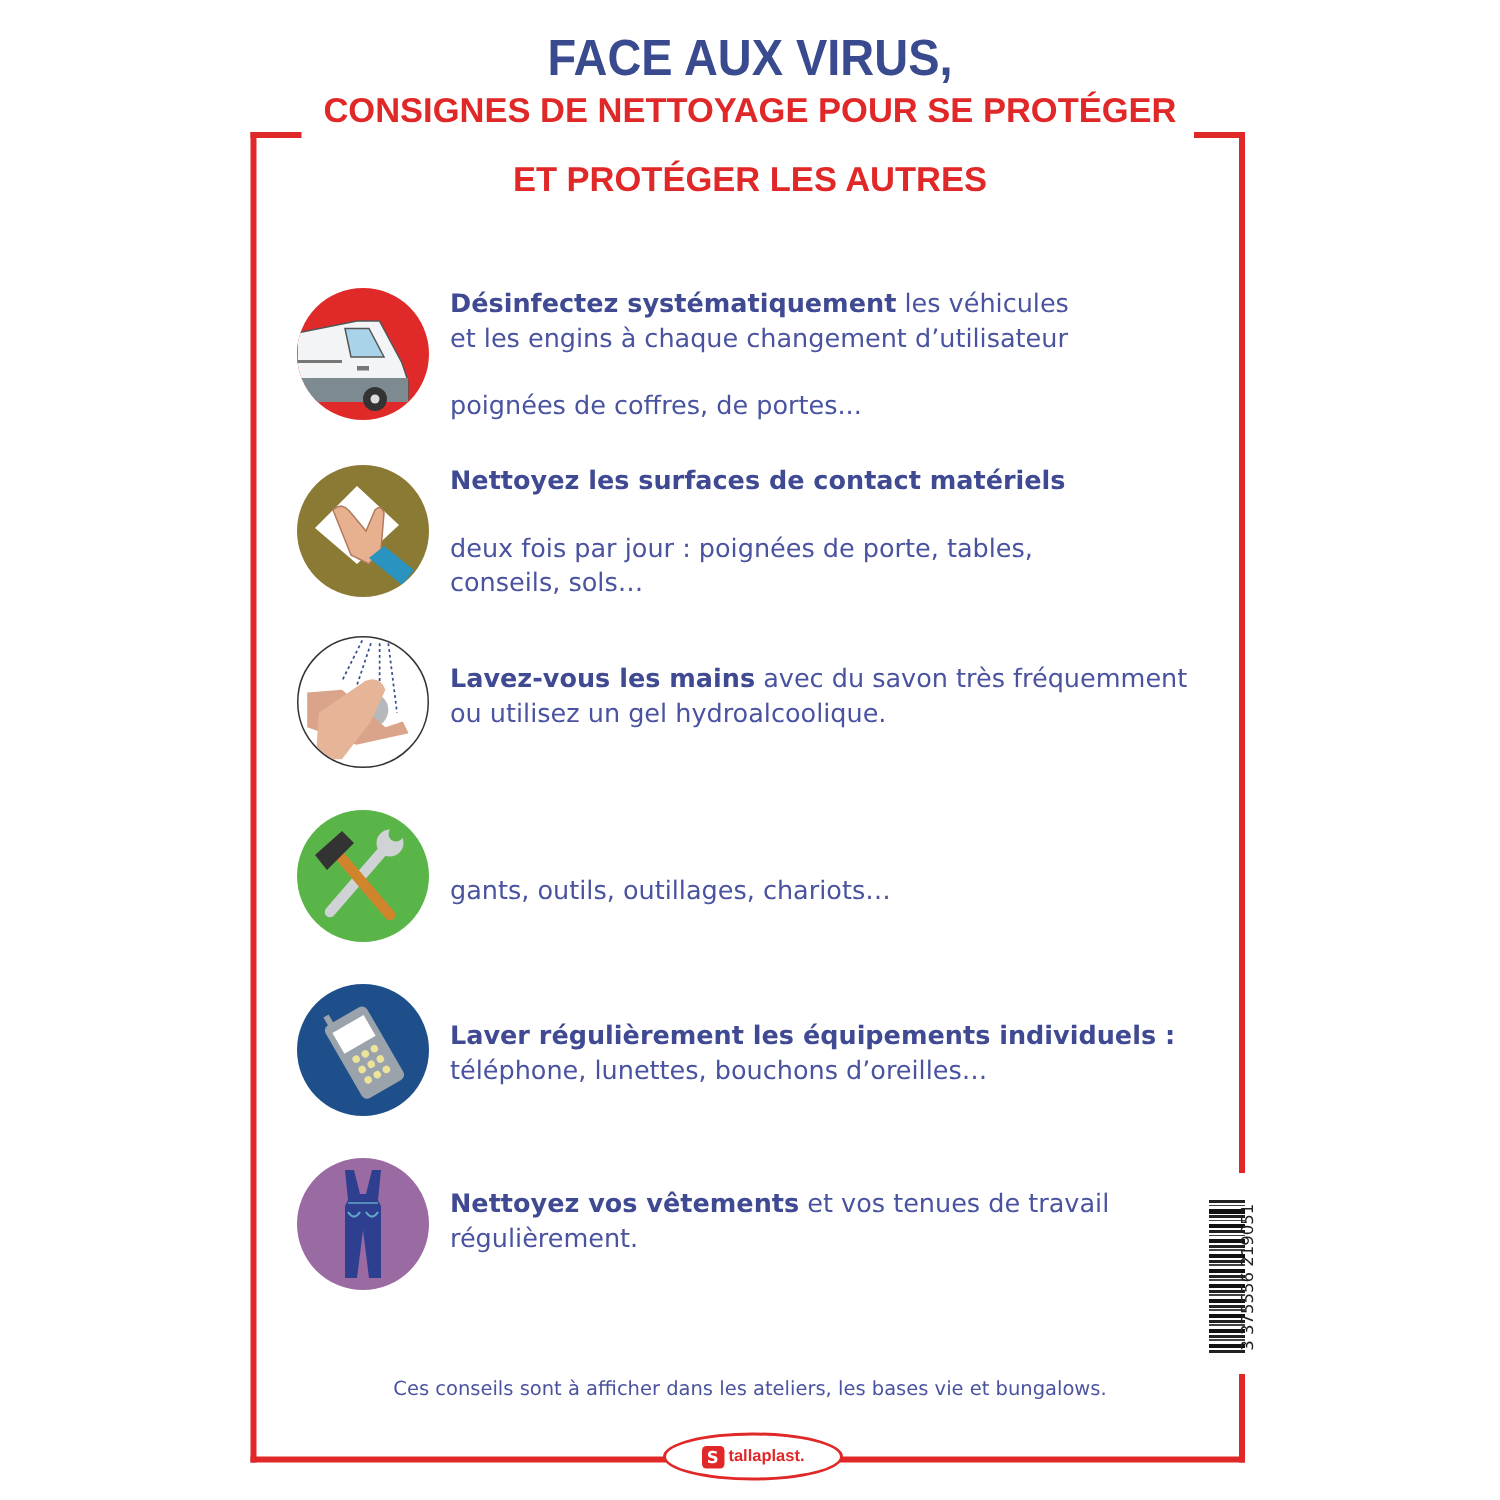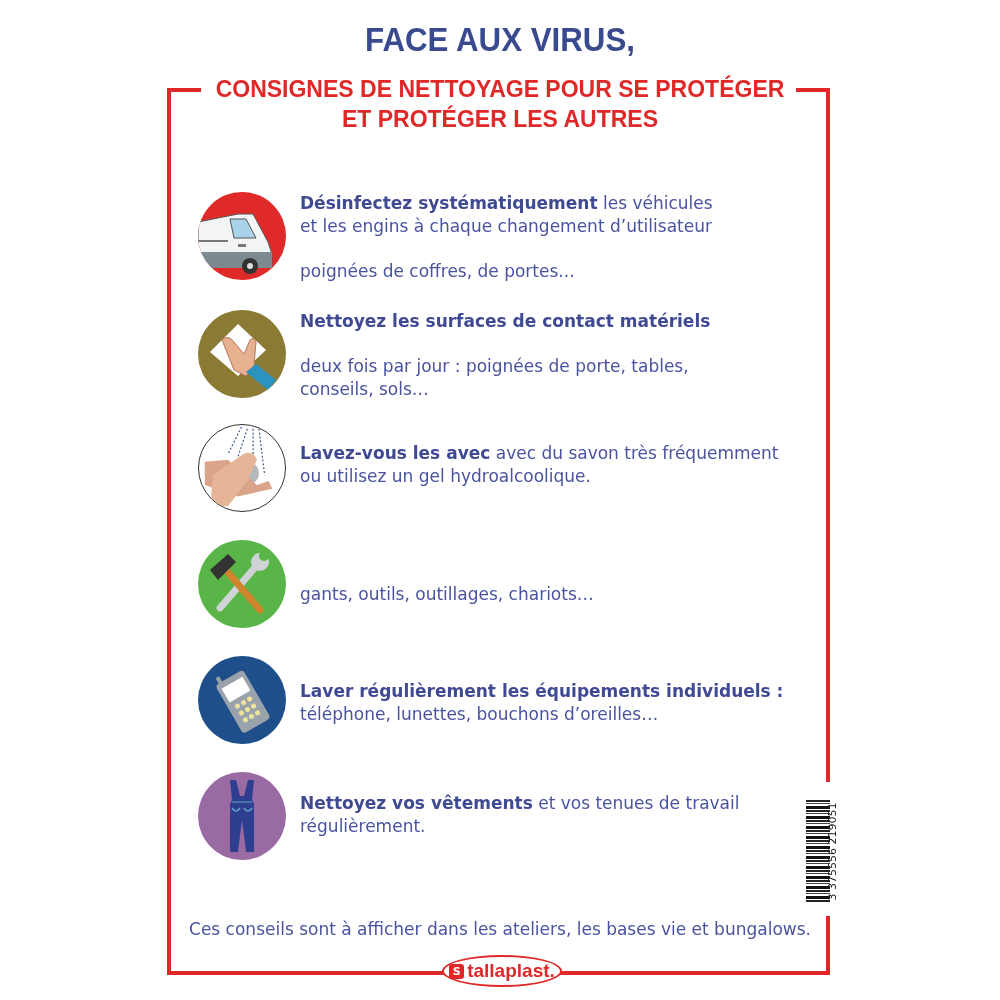--- a/index.html
+++ b/index.html
@@ -1,28 +1,28 @@
 <!DOCTYPE html>
 <html><head>
 <meta charset="utf-8">
 <style>
   html, body { margin:0; padding:0; }
   body { width:1000px; height:1000px; background:#ffffff; position:relative; overflow:hidden; font-family:"DejaVu Sans", sans-serif; }
   .title { position:absolute; top:20px; left:0; width:1000px; text-align:center; font-family:"Liberation Sans", sans-serif; font-weight:bold; font-size:34px; color:#3a4a8f; letter-spacing:0px; transform:scaleX(0.92); }
   .subtitle { position:absolute; left:0; width:1000px; text-align:center; font-family:"Liberation Sans", sans-serif; font-weight:bold; font-size:23px; color:#e02828; }
-  .sub1 { top:76px;text-align:center; }
+  .sub1 { top:60px;text-align:center; }
   .sub2 { top:106px; }
   .line { position:absolute; background:#e02828; }
   .item { position:absolute; left:198px; width:620px; }
   .icon { position:absolute; left:0; width:88px; height:88px; border-radius:50%; overflow:hidden; }
   .text { position:absolute; left:102px; top:0; font-size:17px; line-height:22.5px; color:#4a53a0; white-space:nowrap; }
   .text b { color:#3f4a93; font-weight:bold; }
-  .footer-note { position:absolute; top:919px; left:0; width:1000px; text-align:center; font-size:17px; color:#4a53a0; }
+  .footer-note { position:absolute; top:919px; left:0; width:1000px; text-align:center; font-size:13px; color:#4a53a0; }
   .logo { position:absolute; left:442px; top:955px; width:116px; height:28px; border-radius:50%; background:#fff; border:2px solid #e02828; display:flex; align-items:center; justify-content:center; }
-  .logo-text { font-family:"Liberation Sans", sans-serif; font-weight:bold; font-size:19px; color:#e02828; }
+  .logo-text { font-family:"Liberation Sans", sans-serif; font-weight:bold; font-size:11px; color:#e02828; }
   .logo-s { display:inline-block; width:15px; height:15px; background:#e02828; border-radius:3px; color:#fff; font-size:11px; line-height:15px; text-align:center; margin-right:3px; font-weight:bold; }
   .barcode { position:absolute; left:806px; top:800px; width:24px; height:102px; background:repeating-linear-gradient(180deg,#222 0 2px,#fff 2px 3px,#444 3px 4px,#fff 4px 6px,#111 6px 9px,#fff 9px 10px); }
   .barcode-num { position:absolute; left:822px; top:845px; font-size:11px; color:#222; transform:rotate(-90deg); transform-origin:center; white-space:nowrap; width:110px; text-align:center; margin-left:-45px; }
 </style>
 </head>
 <body>
 
 <div class="title">FACE AUX VIRUS,</div>
 <div class="subtitle sub1">CONSIGNES DE NETTOYAGE POUR SE PROTÉGER</div>
 <div class="subtitle sub2">ET PROTÉGER LES AUTRES</div>
@@ -77,21 +77,21 @@
       <line x1="44" y1="2" x2="30" y2="30" stroke="#34508c" stroke-width="1.2" stroke-dasharray="2 2"></line>
       <line x1="50" y1="4" x2="40" y2="34" stroke="#34508c" stroke-width="1.2" stroke-dasharray="2 2"></line>
       <line x1="56" y1="4" x2="56" y2="34" stroke="#34508c" stroke-width="1.2" stroke-dasharray="2 2"></line>
       <line x1="62" y1="4" x2="68" y2="52" stroke="#34508c" stroke-width="1.2" stroke-dasharray="2 2"></line>
       <ellipse cx="50" cy="50" rx="12" ry="12" fill="#b5b9bc"></ellipse>
       <path d="M6 38 L30 36 L60 62 L72 58 L76 66 L40 74 L6 62 Z" fill="#d9a489"></path>
       <path d="M14 52 L46 30 Q56 26 60 36 L50 58 L30 84 L12 84 Z" fill="#e6b598"></path>
     </svg>
   </div>
   <div class="text" style="top:18px;">
-    <b>Lavez-vous les avec</b><span> avec du savon très fréquemment</span><br>
+    <b>Lavez-vous les mains</b><span> avec du savon très fréquemment</span><br>
     <span>ou utilisez un gel hydroalcoolique.</span>
   </div>
 </div>
 
 <div class="item" style="top:540px;">
   <div class="icon" style="background:#5ab548;">
     <svg width="88" height="88" viewBox="0 0 88 88">
       <path d="M22 68 L60 24" stroke="#cfd3d6" stroke-width="7" stroke-linecap="round"></path>
       <circle cx="62" cy="22" r="9" fill="#cfd3d6"></circle>
       <circle cx="66" cy="16" r="5" fill="#5ab548"></circle>

